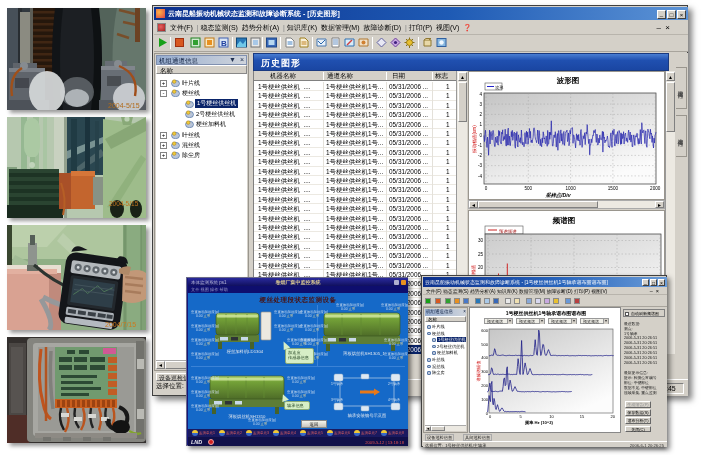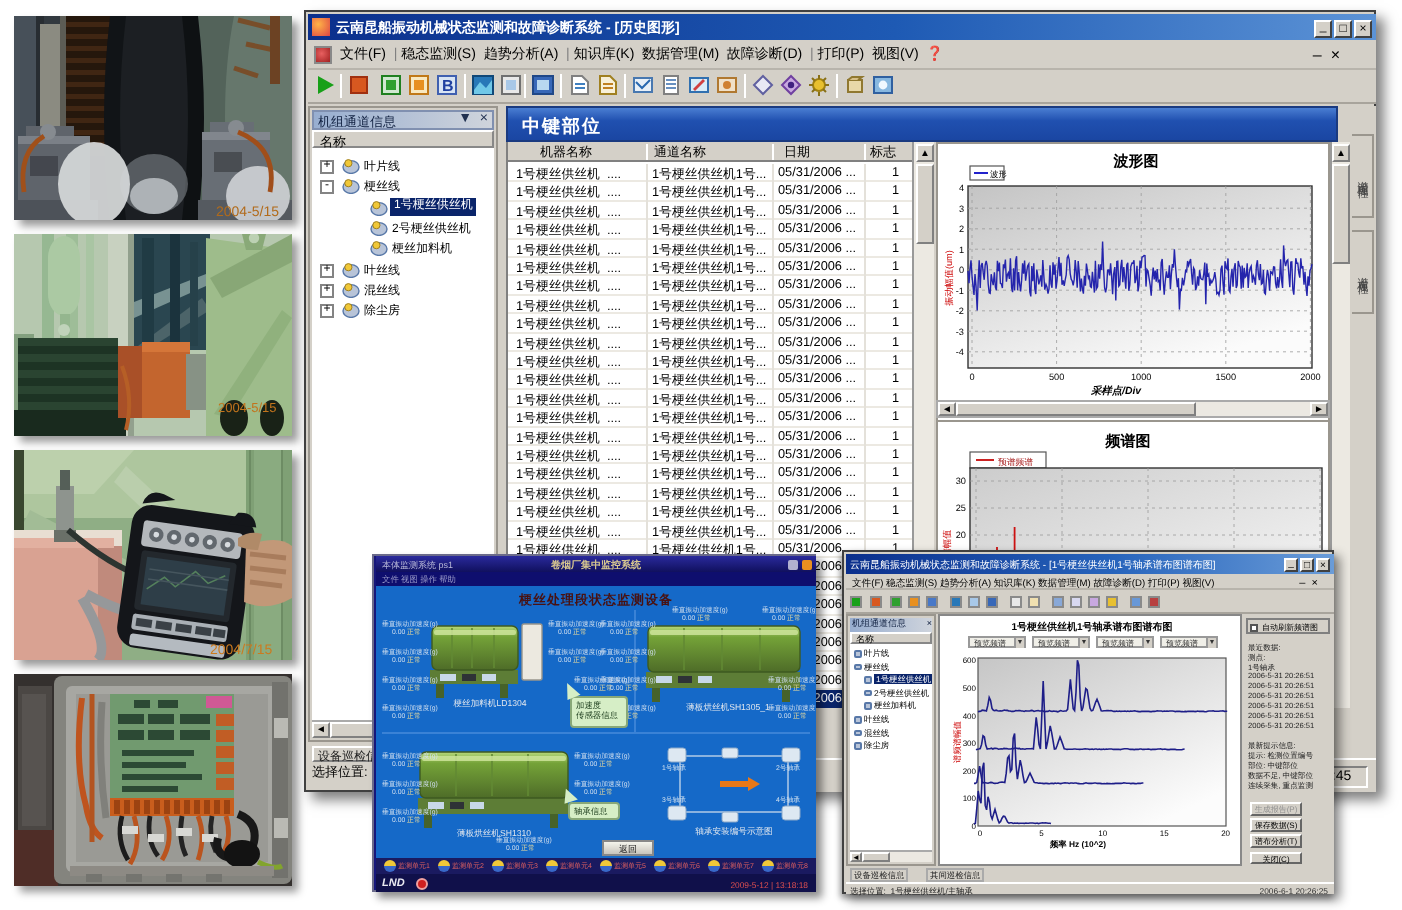--- a/index.html
+++ b/index.html
@@ -470,21 +470,21 @@
  </div>
 
  <div class="ab" style="left:1px;top:365px;width:95px;height:21px;background:#d4d0c8;">
   <div class="ab" style="left:2px;top:2px;width:80px;height:8px;background:#d4d0c8;border:1px solid;border-color:#fff #808080 #808080 #fff;font-size:6px;padding-left:2px;color:#222;">设备巡检信息</div>
   <div class="ab" style="left:2px;top:11px;font-size:6.5px;color:#000;">选择位置:</div>
  </div>
 
  <div class="ab" style="left:96px;top:47px;width:4px;height:339px;background:#d4d0c8;"></div>
 
  <div class="ab" style="left:100px;top:47px;width:416px;height:18px;background:linear-gradient(180deg,#4a7ed2 0%,#2050b0 40%,#1a46a2 100%);border:1px solid #1a3a80;">
-  <span style="position:absolute;left:7px;top:3px;font-size:9px;font-weight:bold;color:#fff;letter-spacing:1px;">中键部位</span>
+  <span style="position:absolute;left:7px;top:3px;font-size:9px;font-weight:bold;color:#fff;letter-spacing:1px;">历史图形</span>
  </div>
 
  <div class="ab" style="left:100px;top:65px;width:203px;height:283px;background:#fff;border-left:1px solid #808080;overflow:hidden;">
 <div class="ab" style="left:0;top:0;width:203px;height:10px;background:#d4d0c8;border-bottom:1px solid #808080;">
           <span style="position:absolute;left:16px;top:1px;font-size:6.5px;color:#000;white-space:nowrap;">机器名称</span>
           <span style="position:absolute;left:73px;top:1px;font-size:6.5px;color:#000;white-space:nowrap;">通道名称</span>
           <span style="position:absolute;left:138px;top:1px;font-size:6.5px;color:#000;white-space:nowrap;">日期</span>
           <span style="position:absolute;left:181px;top:1px;font-size:6.5px;color:#000;white-space:nowrap;">标志</span>
           <div class="ab" style="left:69px;top:1px;width:1px;height:8px;background:#9a968e;border-right:1px solid #fff;"></div>
           <div class="ab" style="left:132px;top:1px;width:1px;height:8px;background:#9a968e;border-right:1px solid #fff;"></div>
@@ -668,21 +668,21 @@
         <div class="ab" style="left:132px;top:11px;width:1px;height:272px;background:#e4e1da;"></div>
         <div class="ab" style="left:178px;top:11px;width:1px;height:272px;background:#e4e1da;"></div>
  </div>
 
  <div class="sb" style="left:303px;top:65px;width:11px;height:283px;border-left:1px solid #999;">
   <div class="sbb" style="left:1px;top:1px;width:9px;height:9px;line-height:8px;">▲</div>
   <div class="sbb" style="left:1px;top:11px;width:9px;height:40px;"></div>
   <div class="sbb" style="left:1px;bottom:1px;width:9px;height:9px;line-height:8px;">▼</div>
  </div>
 
-<div class="ab" style="left:315px;top:65px;width:197px;height:162px;background:#fff;border:1px solid #9a968e;">
+<div class="ab" style="left:315px;top:65px;width:197px;height:129px;background:#fff;border:1px solid #9a968e;">
 <svg width="195" height="127" viewBox="467 70 195 127">
 <rect x="467" y="70" width="195" height="127" fill="#fff"></rect>
 <text x="566" y="81" font-size="7.5" font-weight="bold" text-anchor="middle" fill="#000">波形图</text>
 <rect x="483" y="81" width="17" height="7" fill="#fff" stroke="#555" stroke-width="0.6"></rect>
 <line x1="485" y1="84.5" x2="492" y2="84.5" stroke="#2222cc" stroke-width="1"></line>
 <text x="493" y="86.6" font-size="4.2" fill="#000">波形</text>
 <defs>
             <linearGradient id="pg" x1="0" y1="0" x2="0.6" y2="1">
 <stop offset="0" stop-color="#c4c4c4"></stop>
               <stop offset="1" stop-color="#fbfbfb"></stop>

